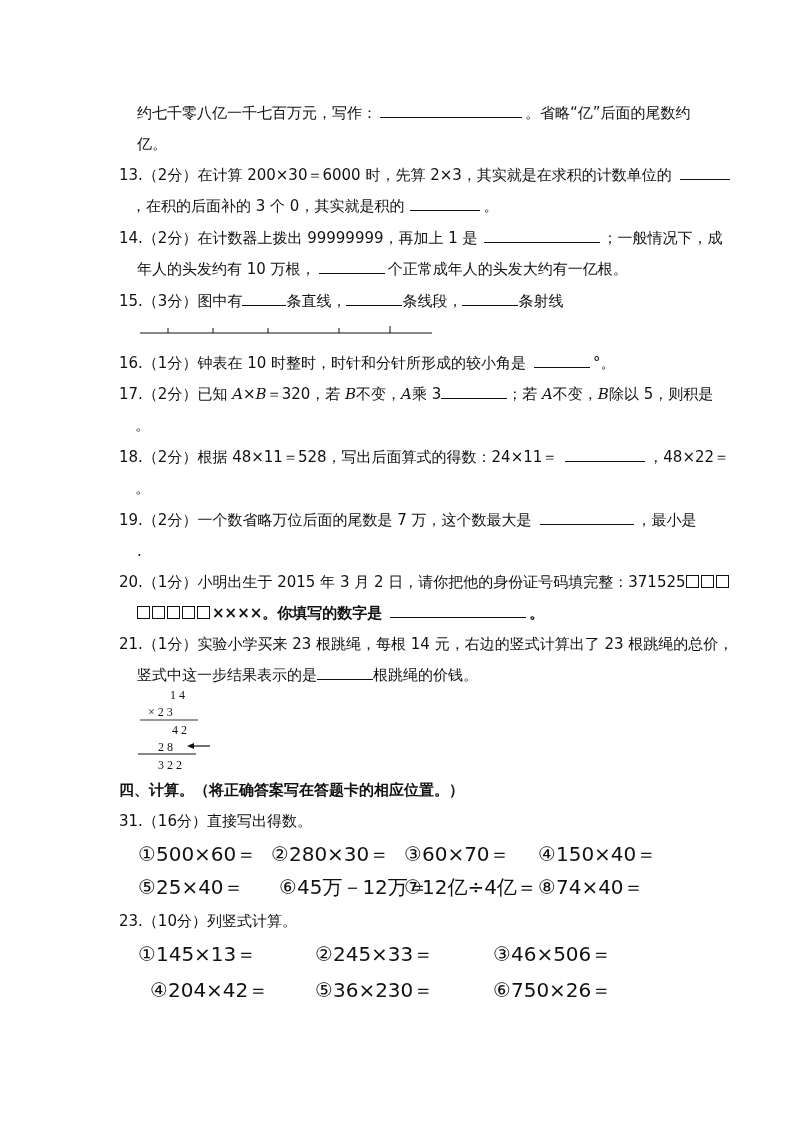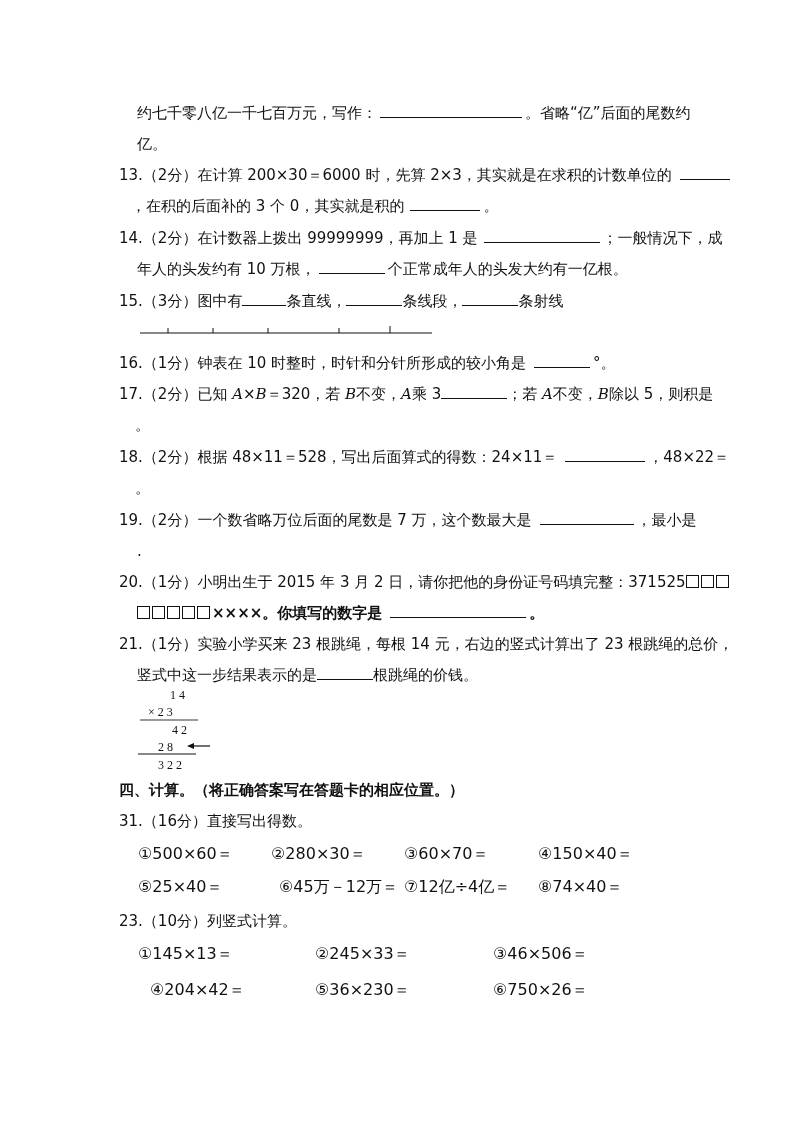--- a/index.html
+++ b/index.html
@@ -2,21 +2,21 @@
 <html><head>
 <meta charset="utf-8">
 <style>
   html, body { margin:0; padding:0; background:#ffffff; }
   body { width:794px; height:1123px; position:relative; overflow:hidden;
          font-family:"DejaVu Sans", "Liberation Sans", sans-serif; color:#111; font-size:14px; }
   .line { position:absolute; white-space:nowrap; font-size:15px; line-height:20px; }
   .blank { display:inline-block; border-bottom:1px solid #111; height:14px; vertical-align:baseline; margin:0 3px; }
   .box { display:inline-block; width:11px; height:11px; border:1px solid #111; margin-right:2px; vertical-align:-1px; }
   .bold { font-weight:bold; }
-  .item { position:absolute; white-space:nowrap; font-size:16px; line-height:20px; }
+  .item { position:absolute; white-space:nowrap; font-size:20px; line-height:20px; }
   .it { font-style:italic; font-family:"DejaVu Serif", serif; }
   svg { position:absolute; }
   .vc { position:absolute; font-family:"Liberation Serif", serif; font-size:12px; line-height:18px; }
 </style>
 </head>
 <body>
 
 <div class="line" style="left:137px;top:103px;">
   <span>约七千零八亿一千七百万元，写作：</span><span class="blank" style="width:142px;"></span><span>。省略“亿”后面的尾数约</span>
 </div>

